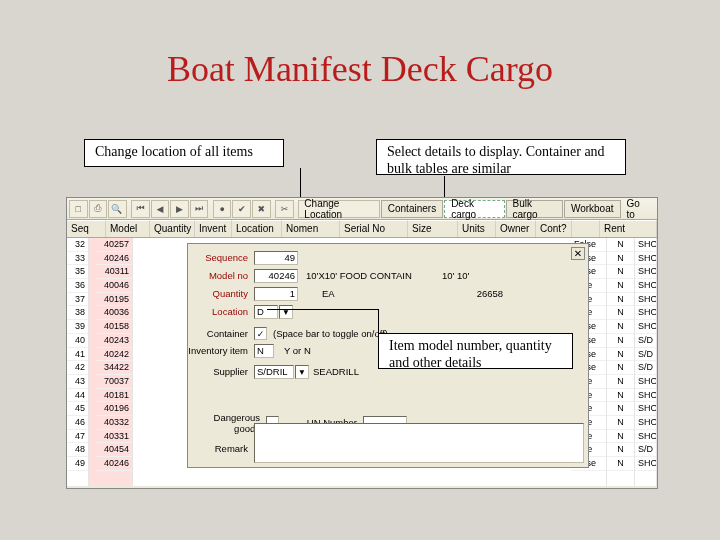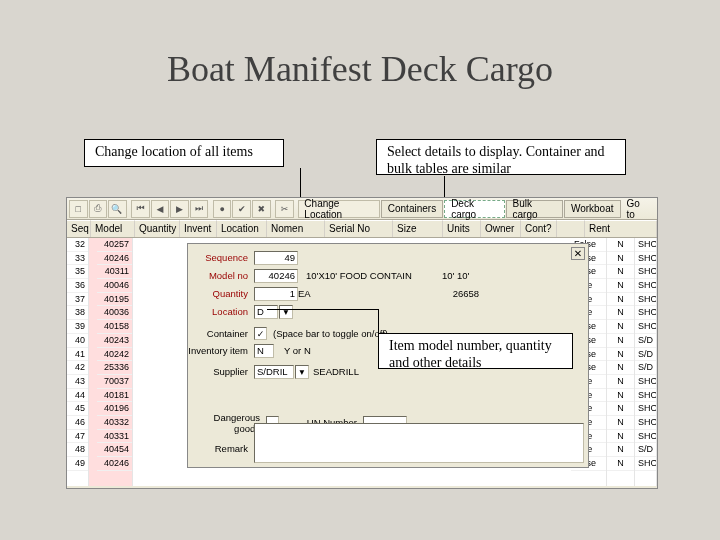--- a/index.html
+++ b/index.html
@@ -11,21 +11,21 @@
     font-family: Arial, sans-serif;
     font-size: 11px;
     position: relative;
     overflow: hidden;
   }
   .title {
     font-family: "Times New Roman", serif;
     font-size: 36px;
     text-align: center;
     padding-top: 48px;
-    color: #404040;
+    color: #b91c1c;
   }
   .callout {
     position: absolute;
     border: 1px solid #000;
     background: #fff;
     padding: 4px 10px;
     font-family: "Times New Roman", serif;
     font-size: 14px;
     line-height: 1.2;
   }
@@ -202,21 +202,21 @@
     <div class="tb-sep"></div>
     <div class="tb-text-btn">Change Location</div>
     <div class="tb-tab">Containers</div>
     <div class="tb-tab active">Deck cargo</div>
     <div class="tb-tab">Bulk cargo</div>
     <div class="tb-tab">Workboat</div>
     <div class="tb-text-btn" style="border:none;background:none">Go to</div>
   </div>
 
   <div class="grid-header">
-    <div class="gh-cell" style="width:24px">Seq</div>
+    <div class="gh-cell" style="width:39px">Seq</div>
     <div class="gh-cell" style="width:44px">Model</div>
     <div class="gh-cell" style="width:45px">Quantity</div>
     <div class="gh-cell" style="width:37px">Invent</div>
     <div class="gh-cell" style="width:50px">Location</div>
     <div class="gh-cell" style="width:58px">Nomen</div>
     <div class="gh-cell" style="width:68px">Serial No</div>
     <div class="gh-cell" style="width:50px">Size</div>
     <div class="gh-cell" style="width:38px">Units</div>
     <div class="gh-cell" style="width:40px">Owner</div>
     <div class="gh-cell" style="width:36px">Cont?</div>
@@ -247,21 +247,21 @@
     <div class="col-area model-col" id="model-col">
         <div class="col-cell">40257</div>
         <div class="col-cell">40246</div>
         <div class="col-cell">40311</div>
         <div class="col-cell">40046</div>
         <div class="col-cell">40195</div>
         <div class="col-cell">40036</div>
         <div class="col-cell">40158</div>
         <div class="col-cell">40243</div>
         <div class="col-cell">40242</div>
-        <div class="col-cell">25336</div>
+        <div class="col-cell">34422</div>
         <div class="col-cell">70037</div>
         <div class="col-cell">40181</div>
         <div class="col-cell">40196</div>
         <div class="col-cell">40332</div>
         <div class="col-cell">40331</div>
         <div class="col-cell">40454</div>
         <div class="col-cell">40246</div>
       </div>
     <div class="col-area cont-col" id="cont-col">
         <div class="col-cell" style="text-align: left;">False</div>
@@ -330,21 +330,21 @@
       </div>
       <div class="form-row" style="left:0;top:24px;width:400px">
         <div class="form-label red" style="width:66px">Model no</div>
         <div class="form-input" style="width:44px;text-align:right;justify-content:flex-end">40246</div>
         <div class="readonly-text" style="margin-left:8px">10'X10' FOOD CONTAIN</div>
         <div class="readonly-text" style="margin-left:30px">10'  10'</div>
       </div>
       <div class="form-row" style="left:0;top:42px;width:400px">
         <div class="form-label red" style="width:66px">Quantity</div>
         <div class="form-input" style="width:44px;text-align:right;justify-content:flex-end">1</div>
-        <div class="readonly-text" style="margin-left:0">EA</div>
+        <div class="readonly-text" style="margin-left:24px">EA</div>
         <div class="readonly-text" style="margin-left:142px">26658</div>
       </div>
       <div class="form-row" style="left:0;top:60px;width:180px">
         <div class="form-label red" style="width:66px">Location</div>
         <div class="form-input" style="width:24px">D</div>
         <div class="form-input" style="width:14px;margin-left:1px;justify-content:center">▾</div>
       </div>
       <div class="form-row" style="left:0;top:82px;width:300px">
         <div class="form-label" style="width:66px">Container</div>
         <div class="form-cb">✓</div>

